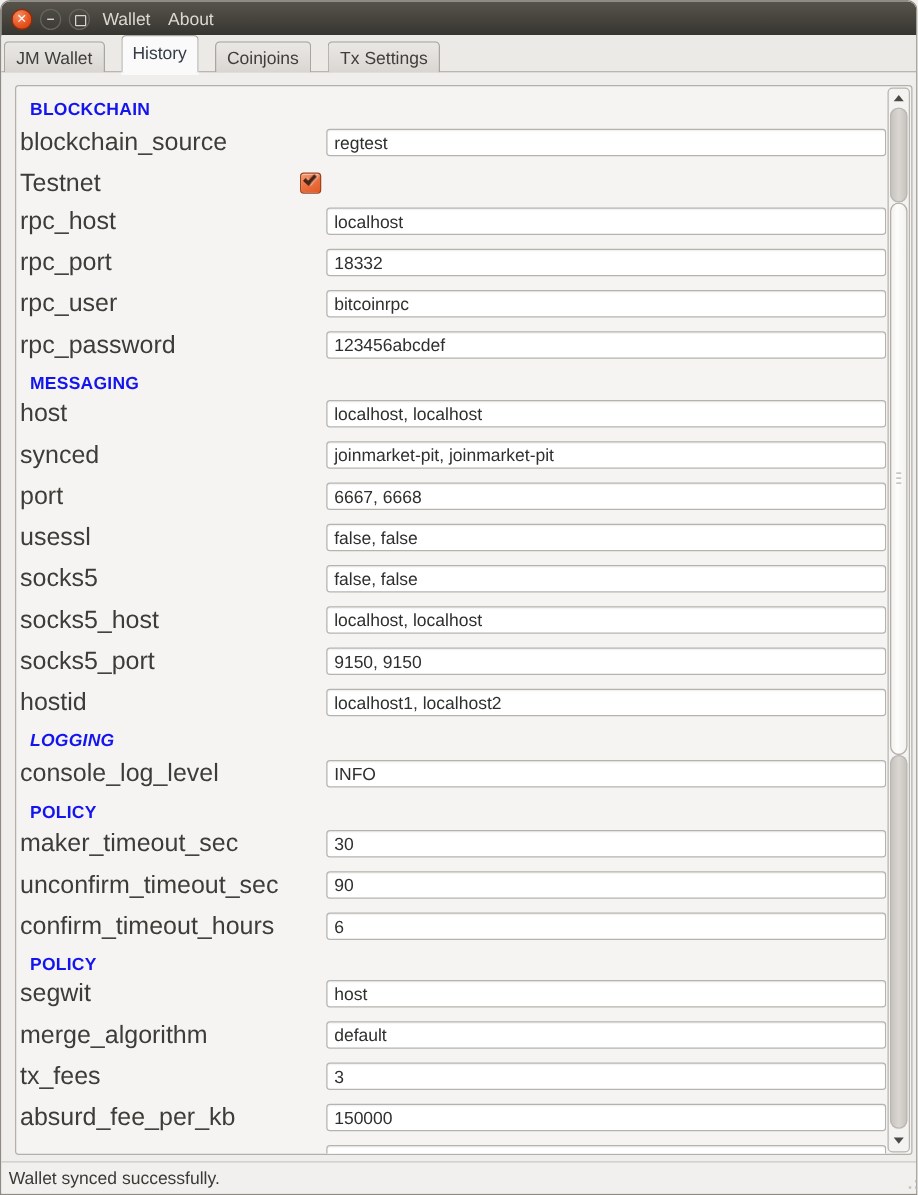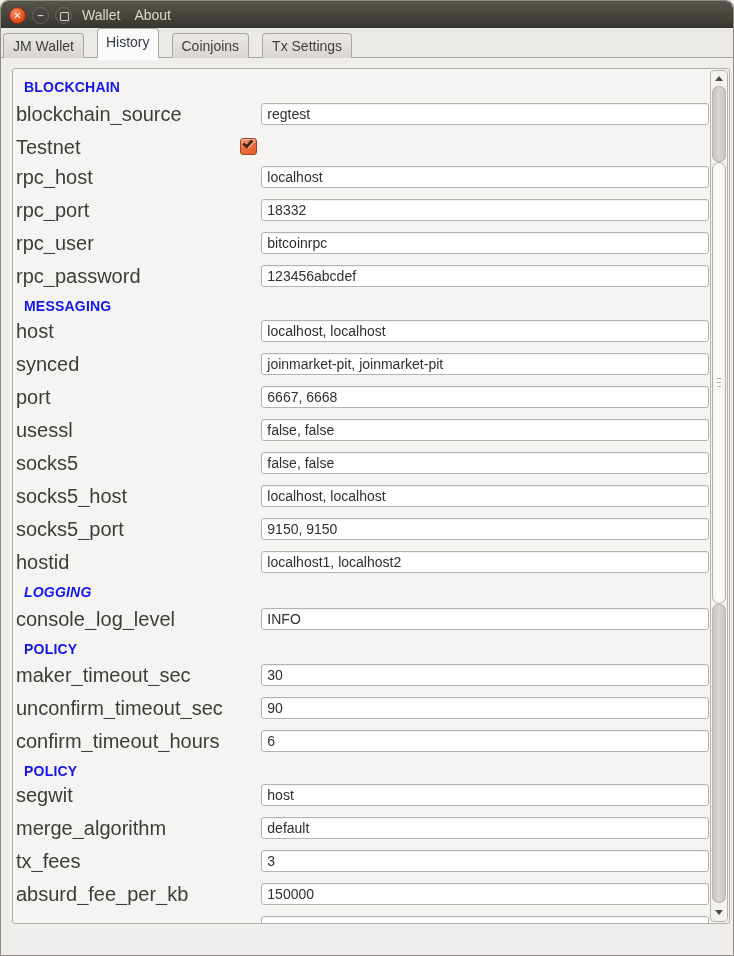--- a/index.html
+++ b/index.html
@@ -252,14 +252,18 @@
           </div>
           <div class="sb-gray sb-gray2"></div>
         </div>
         <div class="sb-btn sb-btn-down">
           <span class="tri-down"></span>
         </div>
       </div>
     </div>
   </div>
 
+  <div class="statusbar">
+    <span class="status-text">Wallet synced successfully.</span>
+    <div class="resize-grip"></div>
+  </div>
 
 </div>
 
 </body></html>

